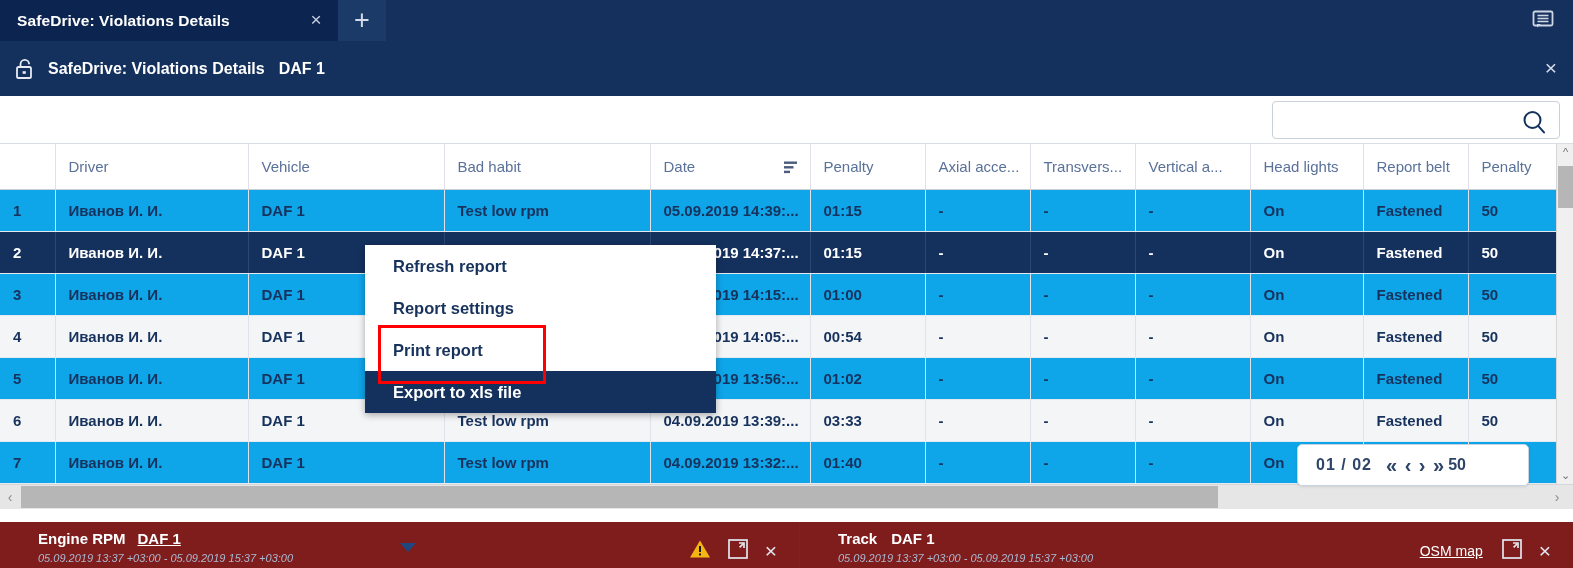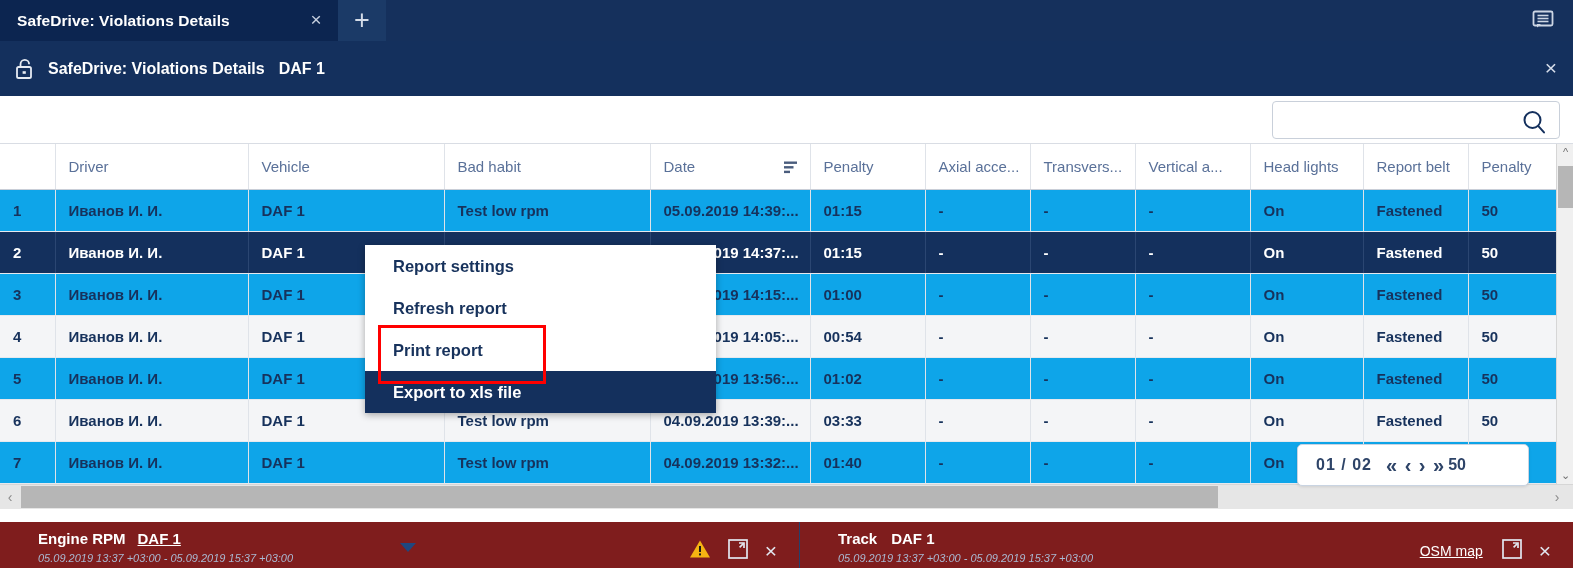--- a/index.html
+++ b/index.html
@@ -412,22 +412,22 @@
     <div class="arr dn">⌄</div>
   </div>
 
   <div class="hscroll">
     <div class="arr lt">‹</div>
     <div class="thumb"></div>
     <div class="arr rt">›</div>
   </div>
 
   <div class="ctxmenu">
+    <div class="ctxitem">Refresh report</div>
     <div class="ctxitem">Report settings</div>
-    <div class="ctxitem">Refresh report</div>
     <div class="ctxitem">Print report</div>
     <div class="ctxitem hl">Export to xls file</div>
   </div>
   <div class="ctx-redbox"></div>
 
   <div class="pager">
     <span class="pg">01 / 02</span>
     <span class="navs">
       <span>«</span>
       <span>‹</span>

